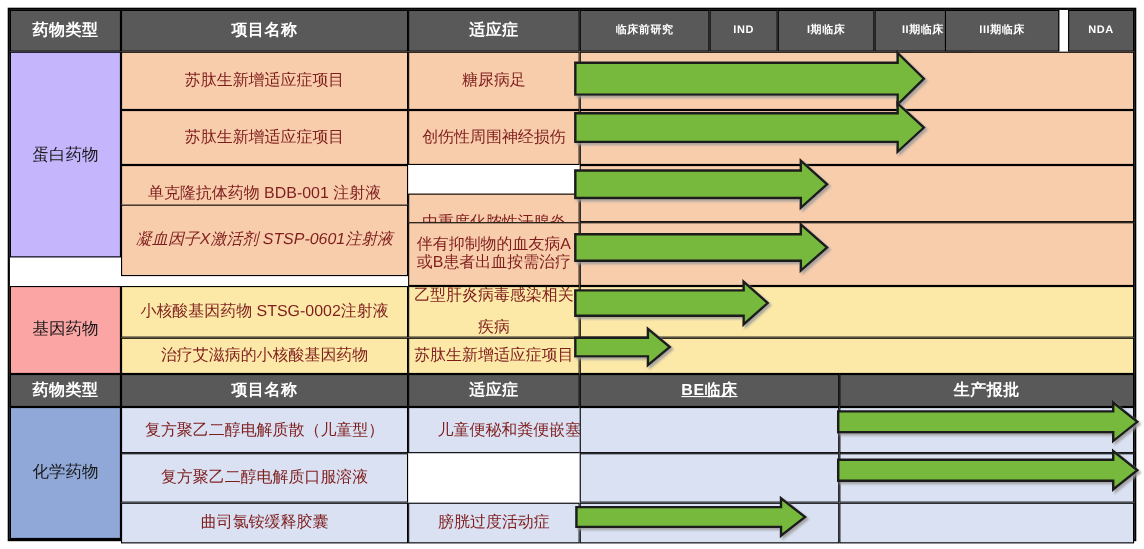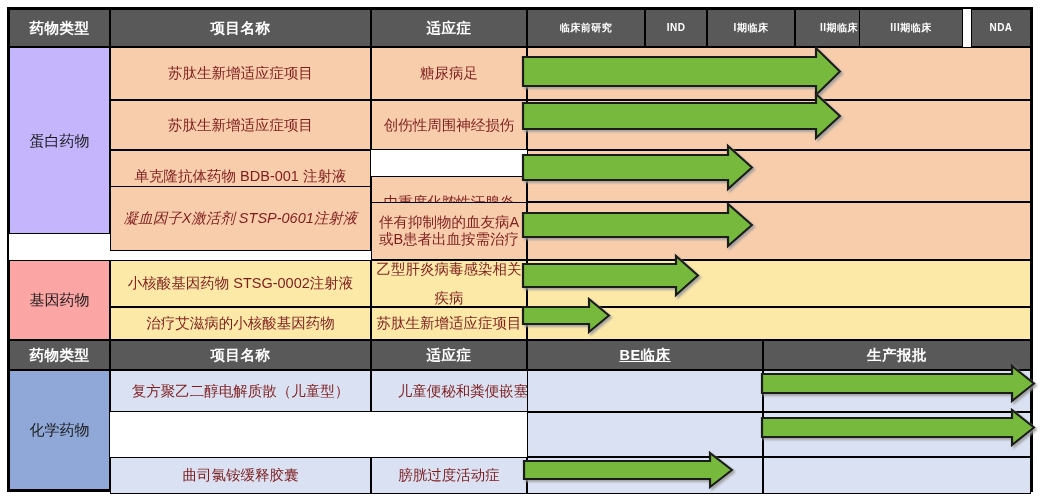--- a/index.html
+++ b/index.html
@@ -72,20 +72,21 @@
     <div class="cell hdr" style="left:518px;top:331px;width:236px;height:30px;text-decoration:underline;">BE临床</div>
     <div class="cell hdr" style="left:754px;top:331px;width:268px;height:30px;">生产报批</div>
 
     <div class="cell cat" style="left:0;top:361px;width:101px;height:120px;background:#8FA8D8;">化学药物</div>
 
     <div class="cell body-cell" style="left:101px;top:361px;width:261px;height:42px;background:#D9E1F2;">复方聚乙二醇电解质散（儿童型）</div>
     <div class="cell body-cell" style="left:362px;top:361px;width:184px;height:42px;background:#D9E1F2;">儿童便秘和粪便嵌塞</div>
     <div class="cell phase-cell" style="left:518px;top:361px;width:236px;height:42px;background:#D9E1F2;"></div>
     <div class="cell phase-cell" style="left:754px;top:361px;width:268px;height:42px;background:#D9E1F2;"></div>
 
+    <div class="cell body-cell" style="left:101px;top:403px;width:261px;height:45px;background:#D9E1F2;">复方聚乙二醇电解质口服溶液</div>
     <div class="cell phase-cell" style="left:518px;top:403px;width:236px;height:45px;background:#D9E1F2;"></div>
     <div class="cell phase-cell" style="left:754px;top:403px;width:268px;height:45px;background:#D9E1F2;"></div>
 
     <div class="cell body-cell" style="left:362px;top:448px;width:156px;height:37px;background:#D9E1F2;">膀胱过度活动症</div>
     <div class="cell body-cell" style="left:101px;top:448px;width:261px;height:37px;background:#D9E1F2;">曲司氯铵缓释胶囊</div>
     <div class="cell phase-cell" style="left:518px;top:448px;width:236px;height:37px;background:#D9E1F2;"></div>
     <div class="cell phase-cell" style="left:754px;top:448px;width:268px;height:37px;background:#D9E1F2;"></div>
   </div>
 
   <svg class="bar-layer" width="1040" height="499" viewBox="0 0 1040 499">

